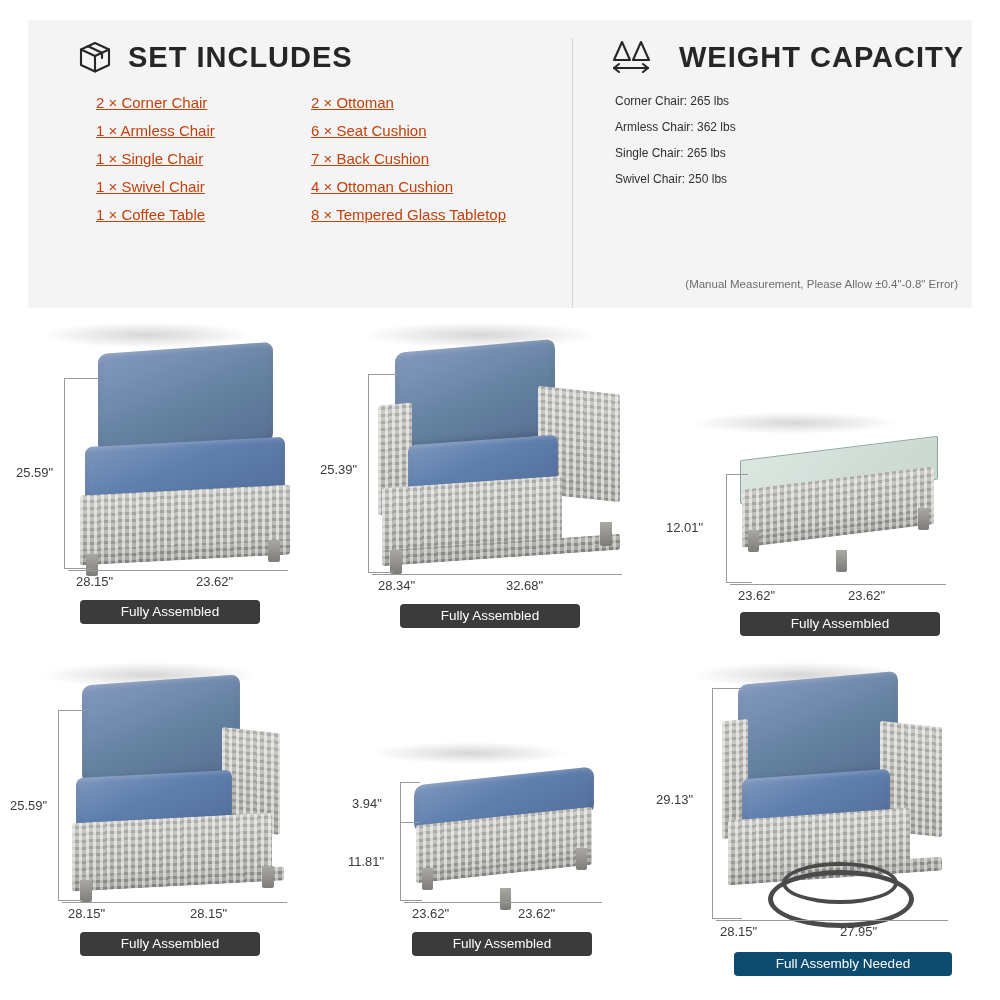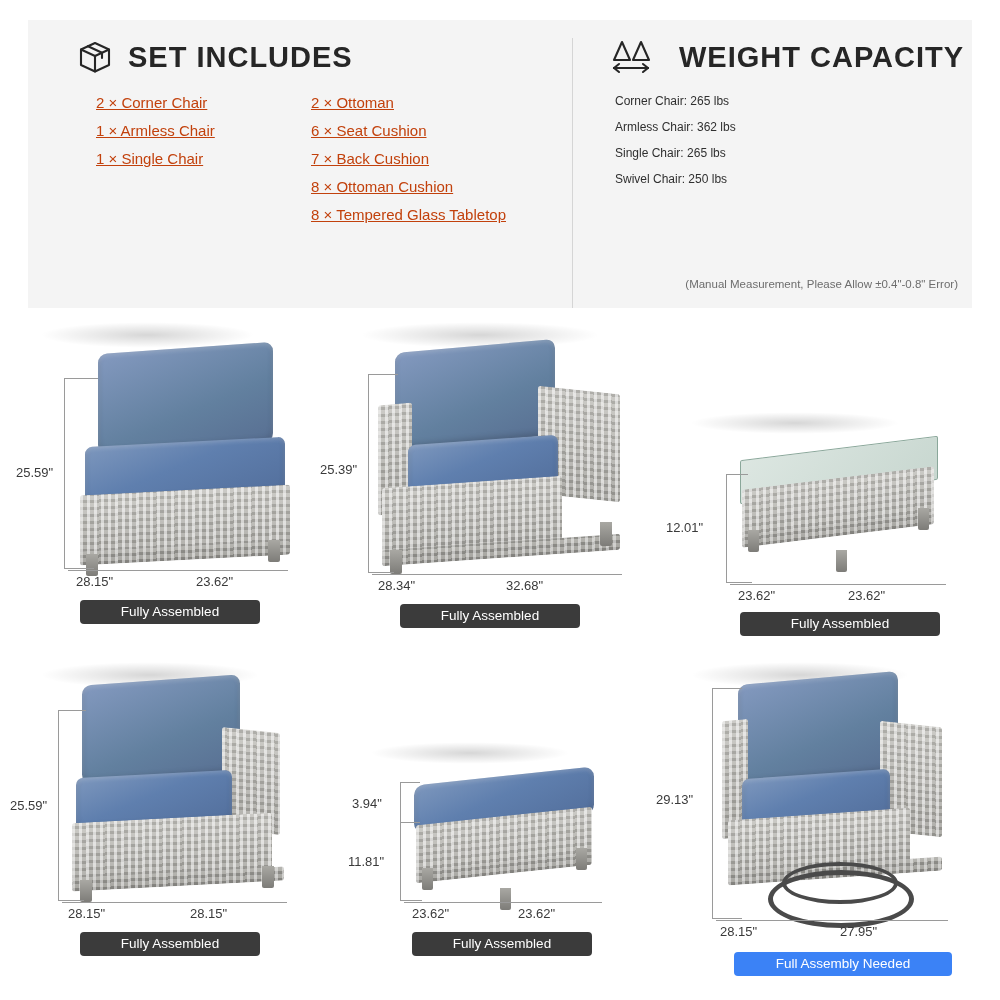--- a/index.html
+++ b/index.html
@@ -121,21 +121,21 @@
     line-height: 24px;
     border-radius: 4px;
     color: #ffffff;
     font-size: 13.5px;
     text-align: center;
     white-space: nowrap;
     padding: 0 16px;
     box-sizing: border-box;
   }
   .badge.dark { background: #3b3b3b; }
-  .badge.grey { background: #3b82f6; }
+  .badge.grey { background: #0c4a6e; }
 
   .dim {
     position: absolute;
     font-size: 13px;
     color: #3a3a3a;
     white-space: nowrap;
   }
 
   
   .gl {
@@ -207,26 +207,28 @@
             </g>
           </svg>
         </span>
         <span class="sec-title">SET INCLUDES</span>
       </div>
       <div class="includes-grid">
         <div class="includes-col first">
           <div class="item-line">2 × Corner Chair</div>
           <div class="item-line">1 × Armless Chair</div>
           <div class="item-line">1 × Single Chair</div>
+          <div class="item-line">1 × Swivel Chair</div>
+          <div class="item-line">1 × Coffee Table</div>
         </div>
         <div class="includes-col">
           <div class="item-line">2 × Ottoman</div>
           <div class="item-line">6 × Seat Cushion</div>
           <div class="item-line">7 × Back Cushion</div>
-          <div class="item-line">8 × Ottoman Cushion</div>
+          <div class="item-line">4 × Ottoman Cushion</div>
           <div class="item-line">8 × Tempered Glass Tabletop</div>
         </div>
       </div>
     </div>
 
     <div class="col-right">
       <div class="sec-head">
         <span class="icon">
           <svg width="40" height="38" viewBox="0 0 40 38">
             <g fill="none" stroke="#262626" stroke-width="2.1" stroke-linejoin="round" stroke-linecap="round">

